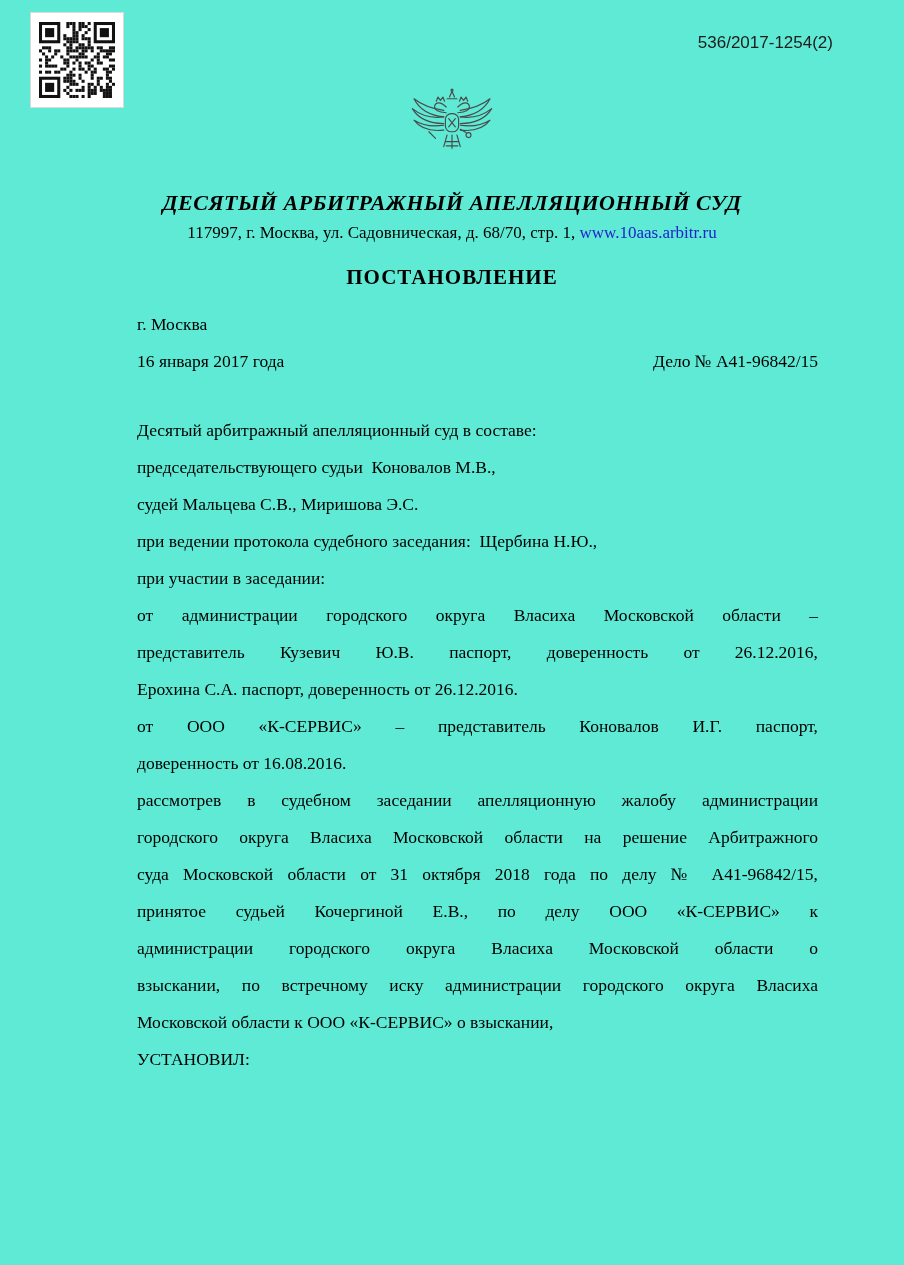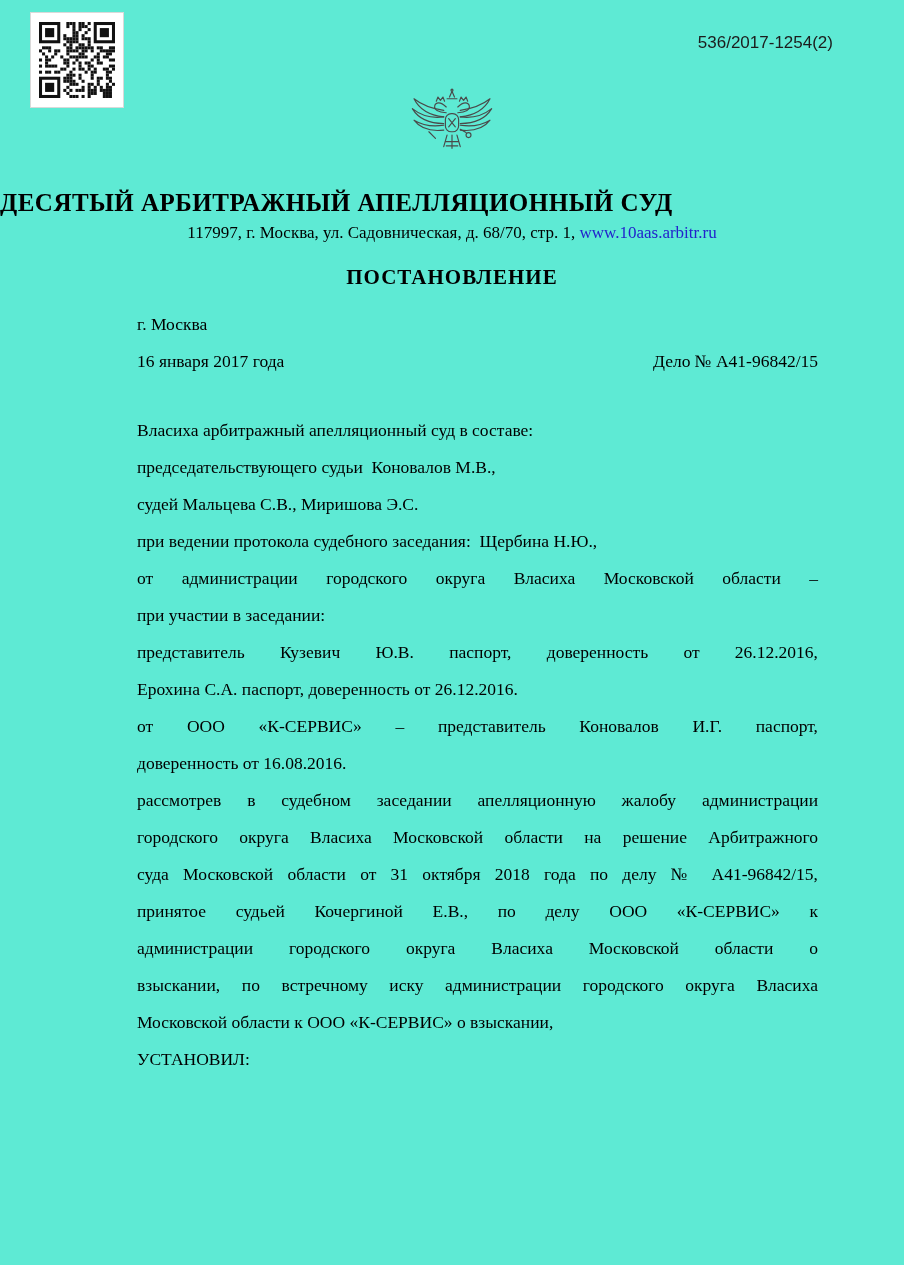--- a/index.html
+++ b/index.html
@@ -24,24 +24,25 @@
   .doc-number{
     position:absolute;top:33px;right:71px;
     font-family:"Liberation Sans", sans-serif;
     font-size:17px;color:#1c1c1c;
   }
   
   .emblem{margin:88px auto 0 auto;width:86px;height:76px;display:block;}
   
   .court-name{
     margin:26px 0 0 0;
-    text-align:left;
-    font-size:25px;font-weight:bold;
+    text-align:center;
+    font-size:22px;font-weight:bold;
     letter-spacing:0.5px;
     line-height:26px;
+    font-style:italic;
   }
   .address{
     margin-top:7px;
     text-align:center;
     font-size:17px;line-height:20px;
   }
   .address a{color:#2222cc;text-decoration:none;cursor:pointer;}
   .doc-title{
     margin:22px 0 0 0;
     text-align:center;
@@ -330,26 +331,26 @@
 
   <h2 class="doc-title">ПОСТАНОВЛЕНИЕ</h2>
 
   <div class="content">
     <div class="line">г. Москва</div>
     <div class="row">
       <span>16 января 2017 года</span>
       <span>Дело № А41-96842/15</span>
     </div>
     <div class="body-block" id="body-lines">
-        <div class="line">Власиха арбитражный апелляционный суд в составе:</div>
+        <div class="line">Десятый арбитражный апелляционный суд в составе:</div>
         <div class="line">председательствующего судьи  Коновалов М.В.,</div>
         <div class="line">судей Мальцева С.В., Миришова Э.С.</div>
         <div class="line">при ведении протокола судебного заседания:  Щербина Н.Ю.,</div>
+        <div class="line">при участии в заседании:</div>
         <div class="line j">от администрации городского округа Власиха Московской области –</div>
-        <div class="line">при участии в заседании:</div>
         <div class="line j">представитель Кузевич Ю.В. паспорт, доверенность от 26.12.2016,</div>
         <div class="line">Ерохина С.А. паспорт, доверенность от 26.12.2016.</div>
         <div class="line j">от ООО «К-СЕРВИС» – представитель Коновалов И.Г. паспорт,</div>
         <div class="line">доверенность от 16.08.2016.</div>
         <div class="line j">рассмотрев в судебном заседании апелляционную жалобу администрации</div>
         <div class="line j">городского округа Власиха Московской области  на решение Арбитражного</div>
         <div class="line j">суда Московской области от 31 октября 2018 года по делу  № А41-96842/15,</div>
         <div class="line j">принятое судьей   Кочергиной Е.В., по делу   ООО «К-СЕРВИС» к</div>
         <div class="line j">администрации городского округа Власиха Московской области  о</div>
         <div class="line j">взыскании, по встречному иску администрации городского округа Власиха</div>

